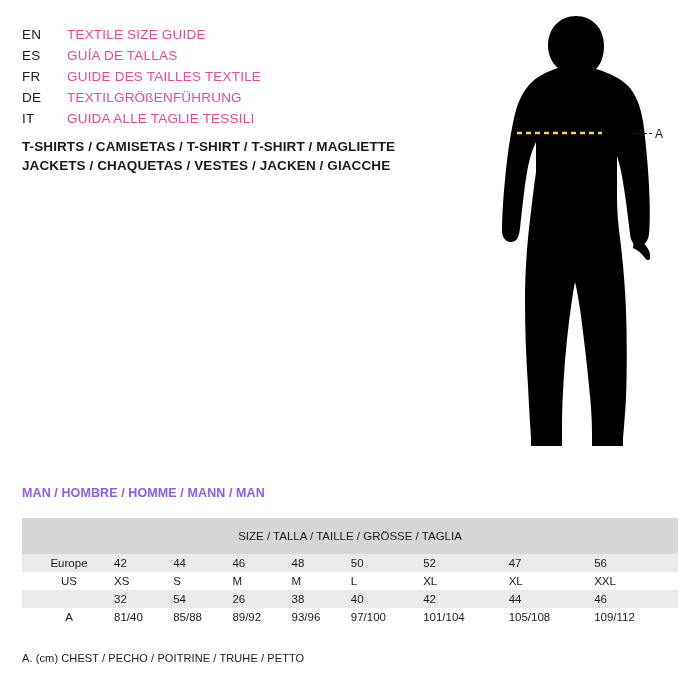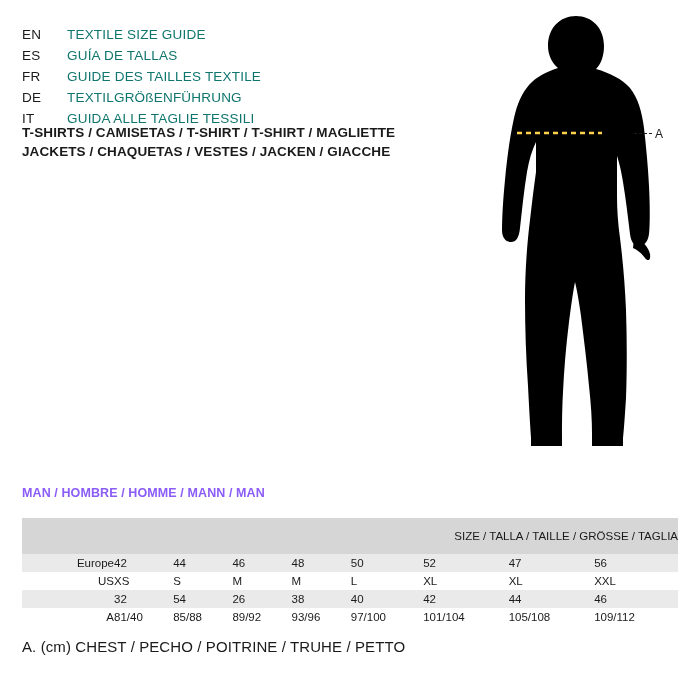--- a/index.html
+++ b/index.html
@@ -35,28 +35,28 @@
   }
   .lang-code {
     width: 45px;
     font-size: 13.5px;
     letter-spacing: 0.2px;
     color: #1a1a1a;
   }
   .lang-title {
     font-size: 13.5px;
     letter-spacing: 0.2px;
-    color: #0f766e;
+    color: #ec4899;
   }
 
   
   .garment-lines {
     position: absolute;
     left: 22px;
-    top: 123px;
+    top: 137px;
     width: 430px;
   }
   .garment-line {
     font-size: 13.5px;
     font-weight: bold;
     letter-spacing: 0.1px;
     line-height: 19px;
     color: #1a1a1a;
     white-space: nowrap;
   }
@@ -109,40 +109,40 @@
     color: #1a1a1a;
   }
   .size-table td {
     padding: 0;
     height: 18px;
     line-height: 18px;
     text-align: left;
     font-size: 11.5px;
   }
   .size-table td.rowhead {
-    text-align: right;
+    text-align: center;
     padding-left: 2px;
     width: 90px;
   }
   .row-head-band td {
     background: #d6d6d6;
-    text-align: right;
+    text-align: center;
     font-size: 11.5px;
     height: 36px;
     line-height: 19px;
   }
   .row-shade td { background: #eaeaea; }
   .row-plain td { background: #ffffff; margin-top: 12px; }
 
   
   .footnote {
     position: absolute;
     left: 22px;
-    top: 638px;
-    font-size: 15px;
+    top: 652px;
+    font-size: 11px;
     color: #1a1a1a;
     letter-spacing: 0.1px;
   }
 </style>
 </head>
 <body>
 
 <div class="page">
 
   <div class="lang-block">

